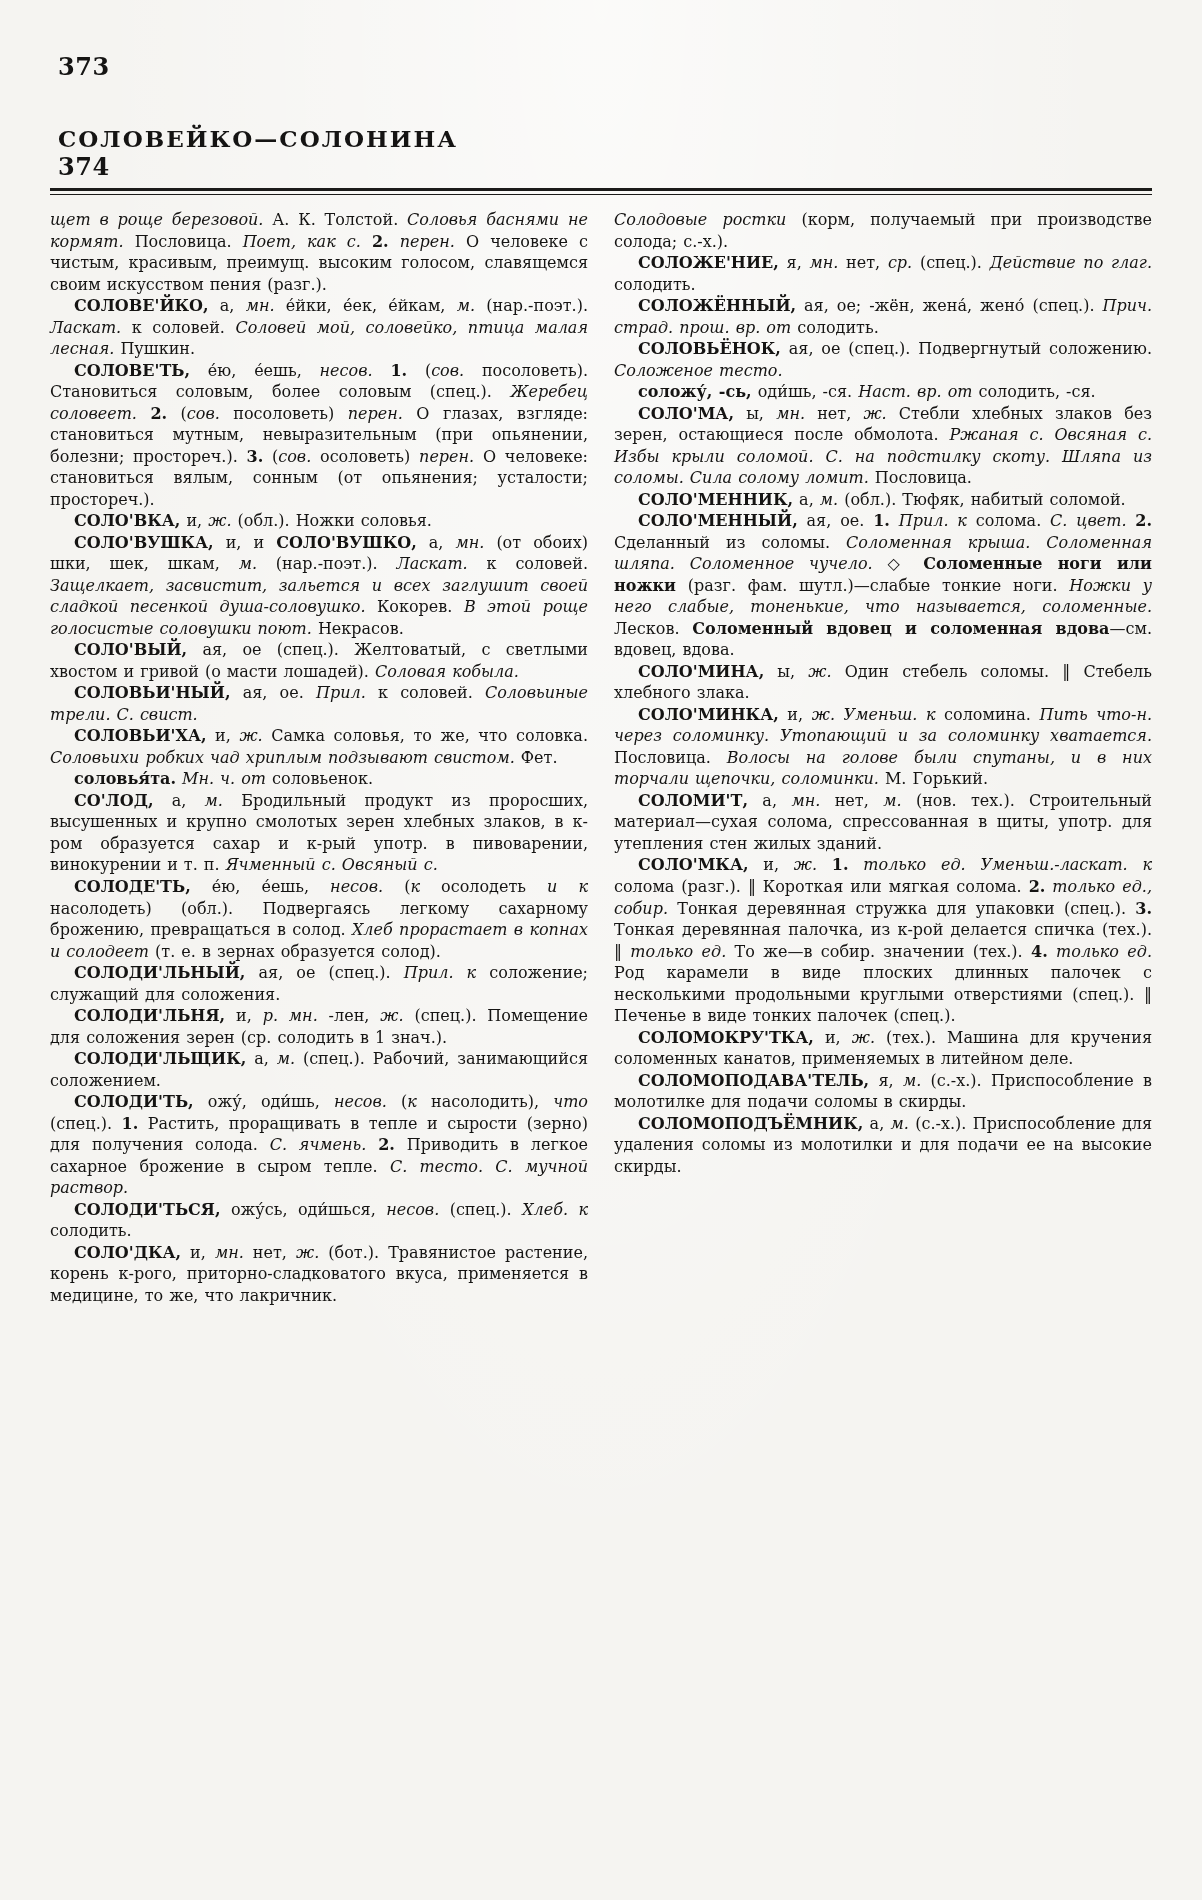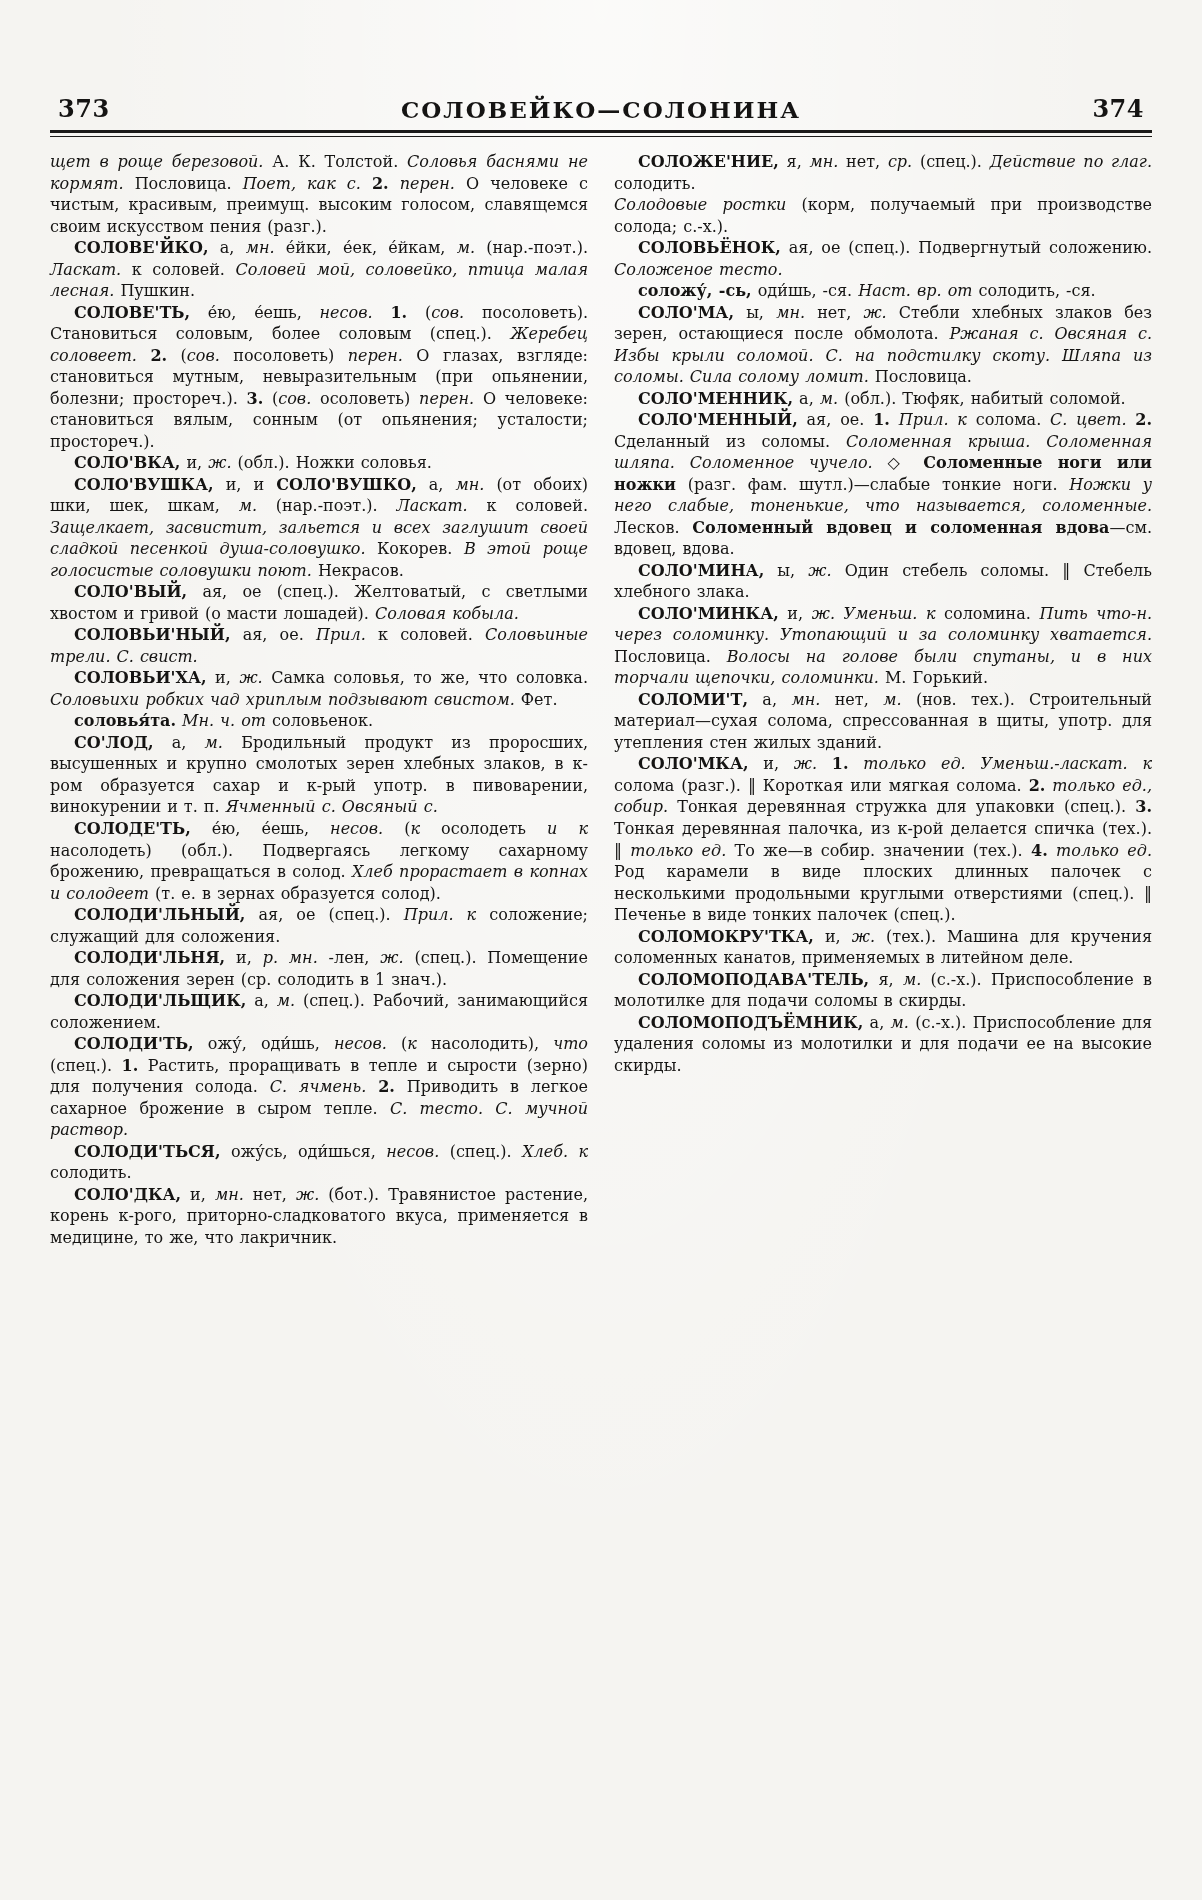--- a/index.html
+++ b/index.html
@@ -15,26 +15,27 @@
     box-sizing:border-box;
     width:1202px;
     min-height:1900px;
     padding:52px 50px 40px 50px;
     background:
       radial-gradient(ellipse at 50% 0%, rgba(255,255,255,.6), rgba(0,0,0,0) 60%),
       #f5f4f1;
   }
   .runhead{
     display:flex;
-    align-items:flex-end;
+    align-items:flex-start;
     justify-content:space-between;
     padding:0 8px;
     font-weight:bold;
     font-size:24px;
     letter-spacing:.5px;
+    flex-direction:column;
   }
   .runhead .title{
     letter-spacing:2px;
     font-size:23px;
     margin-top:44px;
   }
   .rule{
     margin-top:7px;
     margin-bottom:14px;
     height:3px;
@@ -86,22 +87,23 @@
         <p class="entry"><span class="b">СО'ЛОД,</span><span class="r"> а, </span><span class="i">м.</span><span class="r"> Бродильный продукт из проросших, высушенных и крупно смолотых зерен хлебных злаков, в к-ром образуется сахар и к-рый употр. в пивоварении, винокурении и т. п. </span><span class="i">Ячменный с. Овсяный с.</span></p>
         <p class="entry"><span class="b">СОЛОДЕ'ТЬ,</span><span class="r"> е́ю, е́ешь, </span><span class="i">несов.</span><span class="r"> (</span><span class="i">к</span><span class="r"> осолодеть </span><span class="i">и к</span><span class="r"> насолодеть) (обл.). Подвергаясь легкому сахарному брожению, превращаться в солод. </span><span class="i">Хлеб прорастает в копнах и солодеет</span><span class="r"> (т. е. в зернах образуется солод).</span></p>
         <p class="entry"><span class="b">СОЛОДИ'ЛЬНЫЙ,</span><span class="r"> ая, ое (спец.). </span><span class="i">Прил. к</span><span class="r"> соложение; служащий для соложения.</span></p>
         <p class="entry"><span class="b">СОЛОДИ'ЛЬНЯ,</span><span class="r"> и, </span><span class="i">р. мн.</span><span class="r"> -лен, </span><span class="i">ж.</span><span class="r"> (спец.). Помещение для соложения зерен (ср. солодить в 1 знач.).</span></p>
         <p class="entry"><span class="b">СОЛОДИ'ЛЬЩИК,</span><span class="r"> а, </span><span class="i">м.</span><span class="r"> (спец.). Рабочий, занимающийся соложением.</span></p>
         <p class="entry"><span class="b">СОЛОДИ'ТЬ,</span><span class="r"> ожу́, оди́шь, </span><span class="i">несов.</span><span class="r"> (</span><span class="i">к</span><span class="r"> насолодить), </span><span class="i">что</span><span class="r"> (спец.). </span><span class="b">1.</span><span class="r"> Растить, проращивать в тепле и сырости (зерно) для получения солода. </span><span class="i">С. ячмень.</span><span class="r"> </span><span class="b">2.</span><span class="r"> Приводить в легкое сахарное брожение в сыром тепле. </span><span class="i">С. тесто. С. мучной раствор.</span></p>
         <p class="entry"><span class="b">СОЛОДИ'ТЬСЯ,</span><span class="r"> ожу́сь, оди́шься, </span><span class="i">несов.</span><span class="r"> (спец.). </span><span class="i">Хлеб. к</span><span class="r"> солодить.</span></p>
         <p class="entry"><span class="b">СОЛО'ДКА,</span><span class="r"> и, </span><span class="i">мн.</span><span class="r"> нет, </span><span class="i">ж.</span><span class="r"> (бот.). Травянистое растение, корень к-рого, приторно-сладковатого вкуса, применяется в медицине, то же, что лакричник.</span></p>
       </div>
     <div class="col">
+        <p class="entry cont"><span class="i">Солодовые ростки</span><span class="r"> (корм, получаемый при производстве солода; с.-х.).</span></p>
         <p class="entry"><span class="b">СОЛОЖЕ'НИЕ,</span><span class="r"> я, </span><span class="i">мн.</span><span class="r"> нет, </span><span class="i">ср.</span><span class="r"> (спец.). </span><span class="i">Действие по глаг.</span><span class="r"> солодить.</span></p>
-        <p class="entry cont"><span class="i">Солодовые ростки</span><span class="r"> (корм, получаемый при производстве солода; с.-х.).</span></p>
+        <p class="entry"><span class="b">СОЛОЖЁННЫЙ,</span><span class="r"> ая, ое; -жён, жена́, жено́ (спец.). </span><span class="i">Прич. страд. прош. вр. от</span><span class="r"> солодить.</span></p>
         <p class="entry"><span class="b">СОЛОВЬЁНОК,</span><span class="r"> ая, ое (спец.). Подвергнутый соложению. </span><span class="i">Соложеное тесто.</span></p>
         <p class="entry"><span class="b">соложу́, -сь,</span><span class="r"> оди́шь, -ся. </span><span class="i">Наст. вр. от</span><span class="r"> солодить, -ся.</span></p>
         <p class="entry"><span class="b">СОЛО'МА,</span><span class="r"> ы, </span><span class="i">мн.</span><span class="r"> нет, </span><span class="i">ж.</span><span class="r"> Стебли хлебных злаков без зерен, остающиеся после обмолота. </span><span class="i">Ржаная с. Овсяная с. Избы крыли соломой. С. на подстилку скоту. Шляпа из соломы. Сила солому ломит.</span><span class="r"> Пословица.</span></p>
         <p class="entry"><span class="b">СОЛО'МЕННИК,</span><span class="r"> а, </span><span class="i">м.</span><span class="r"> (обл.). Тюфяк, набитый соломой.</span></p>
         <p class="entry"><span class="b">СОЛО'МЕННЫЙ,</span><span class="r"> ая, ое. </span><span class="b">1.</span><span class="r"> </span><span class="i">Прил. к</span><span class="r"> солома. </span><span class="i">С. цвет.</span><span class="r"> </span><span class="b">2.</span><span class="r"> Сделанный из соломы. </span><span class="i">Соломенная крыша. Соломенная шляпа. Соломенное чучело.</span><span class="r"> ◇ </span><span class="b">Соломенные ноги или ножки</span><span class="r"> (разг. фам. шутл.)—слабые тонкие ноги. </span><span class="i">Ножки у него слабые, тоненькие, что называется, соломенные.</span><span class="r"> Лесков. </span><span class="b">Соломенный вдовец и соломенная вдова</span><span class="r">—см. вдовец, вдова.</span></p>
         <p class="entry"><span class="b">СОЛО'МИНА,</span><span class="r"> ы, </span><span class="i">ж.</span><span class="r"> Один стебель соломы. ‖ Стебель хлебного злака.</span></p>
         <p class="entry"><span class="b">СОЛО'МИНКА,</span><span class="r"> и, </span><span class="i">ж.</span><span class="r"> </span><span class="i">Уменьш. к</span><span class="r"> соломина. </span><span class="i">Пить что-н. через соломинку. Утопающий и за соломинку хватается.</span><span class="r"> Пословица. </span><span class="i">Волосы на голове были спутаны, и в них торчали щепочки, соломинки.</span><span class="r"> М. Горький.</span></p>
         <p class="entry"><span class="b">СОЛОМИ'Т,</span><span class="r"> а, </span><span class="i">мн.</span><span class="r"> нет, </span><span class="i">м.</span><span class="r"> (нов. тех.). Строительный материал—сухая солома, спрессованная в щиты, употр. для утепления стен жилых зданий.</span></p>
         <p class="entry"><span class="b">СОЛО'МКА,</span><span class="r"> и, </span><span class="i">ж.</span><span class="r"> </span><span class="b">1.</span><span class="r"> </span><span class="i">только ед. Уменьш.-ласкат. к</span><span class="r"> солома (разг.). ‖ Короткая или мягкая солома. </span><span class="b">2.</span><span class="r"> </span><span class="i">только ед., собир.</span><span class="r"> Тонкая деревянная стружка для упаковки (спец.). </span><span class="b">3.</span><span class="r"> Тонкая деревянная палочка, из к-рой делается спичка (тех.). ‖ </span><span class="i">только ед.</span><span class="r"> То же—в собир. значении (тех.). </span><span class="b">4.</span><span class="r"> </span><span class="i">только ед.</span><span class="r"> Род карамели в виде плоских длинных палочек с несколькими продольными круглыми отверстиями (спец.). ‖ Печенье в виде тонких палочек (спец.).</span></p>
         <p class="entry"><span class="b">СОЛОМОКРУ'ТКА,</span><span class="r"> и, </span><span class="i">ж.</span><span class="r"> (тех.). Машина для кручения соломенных канатов, применяемых в литейном деле.</span></p>

